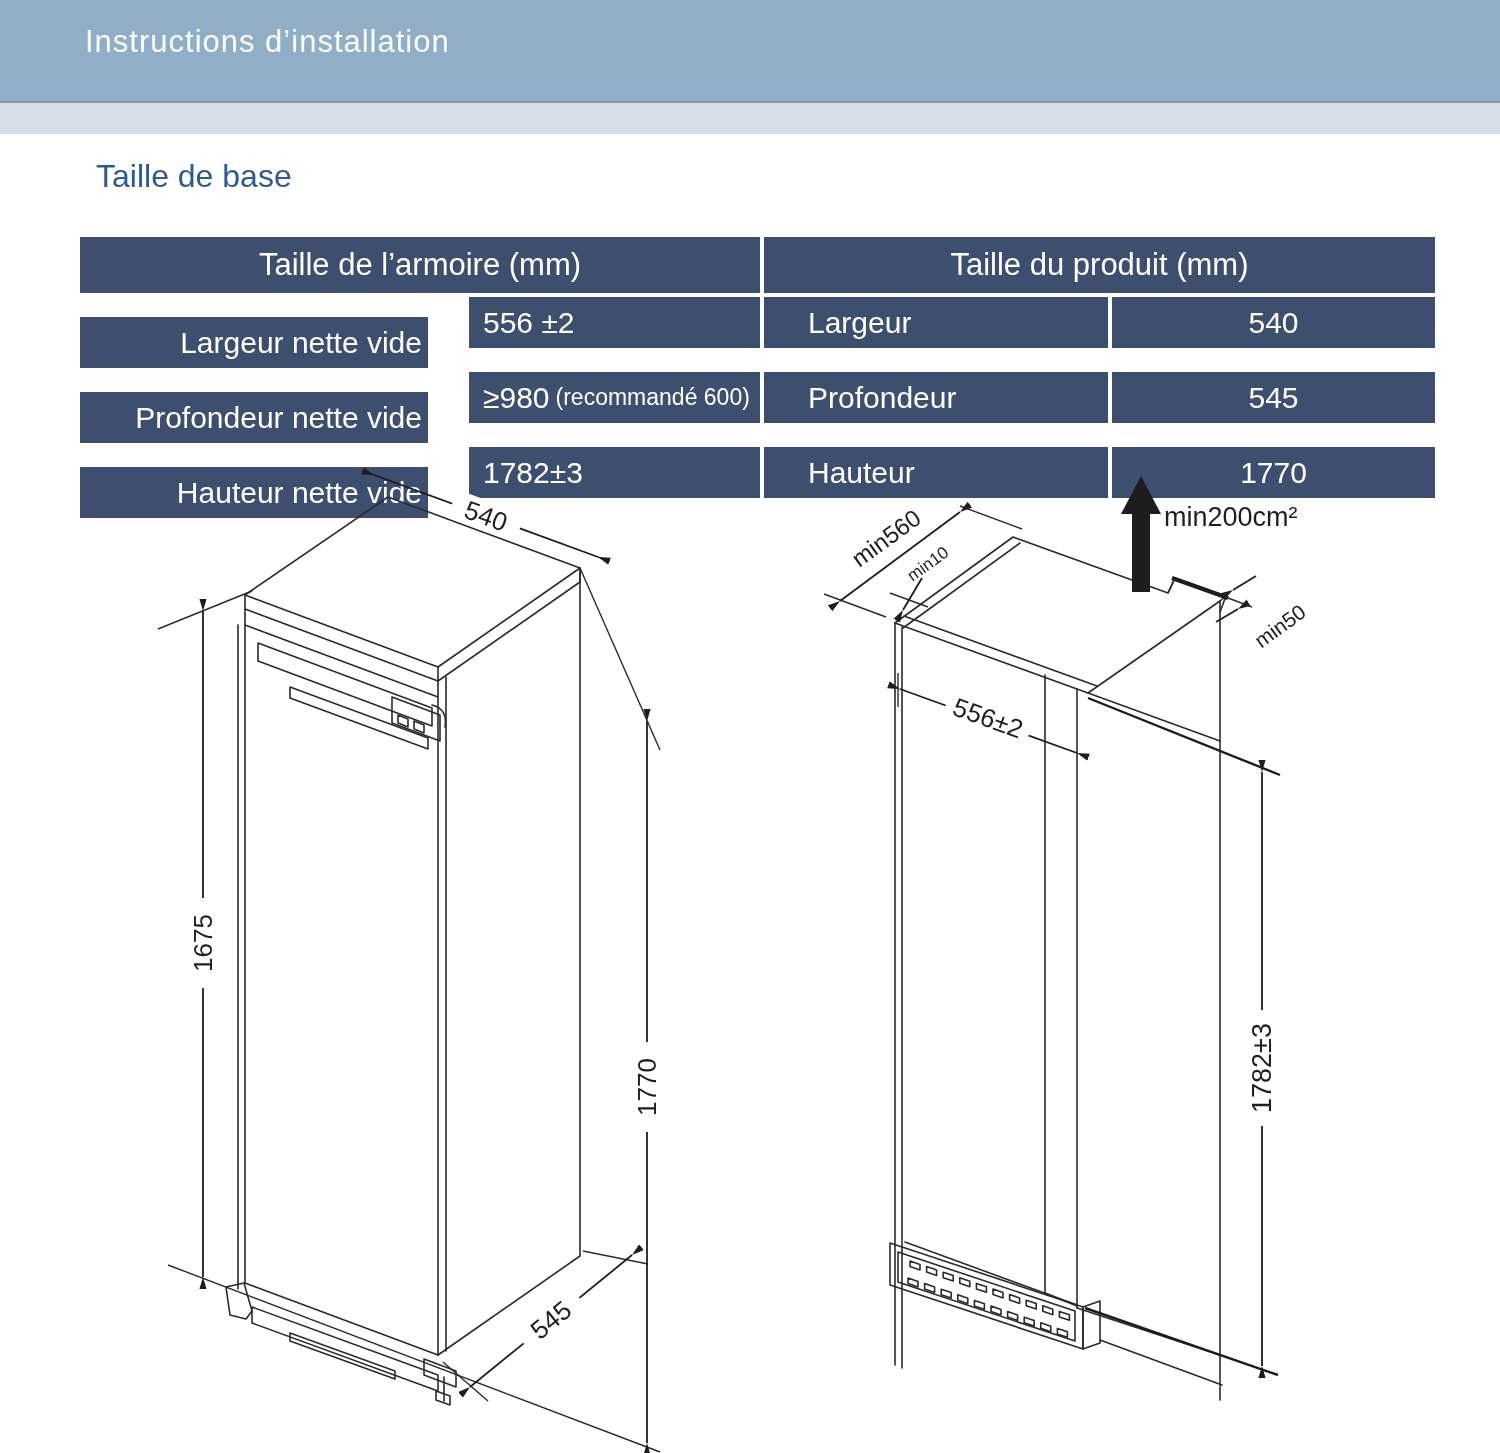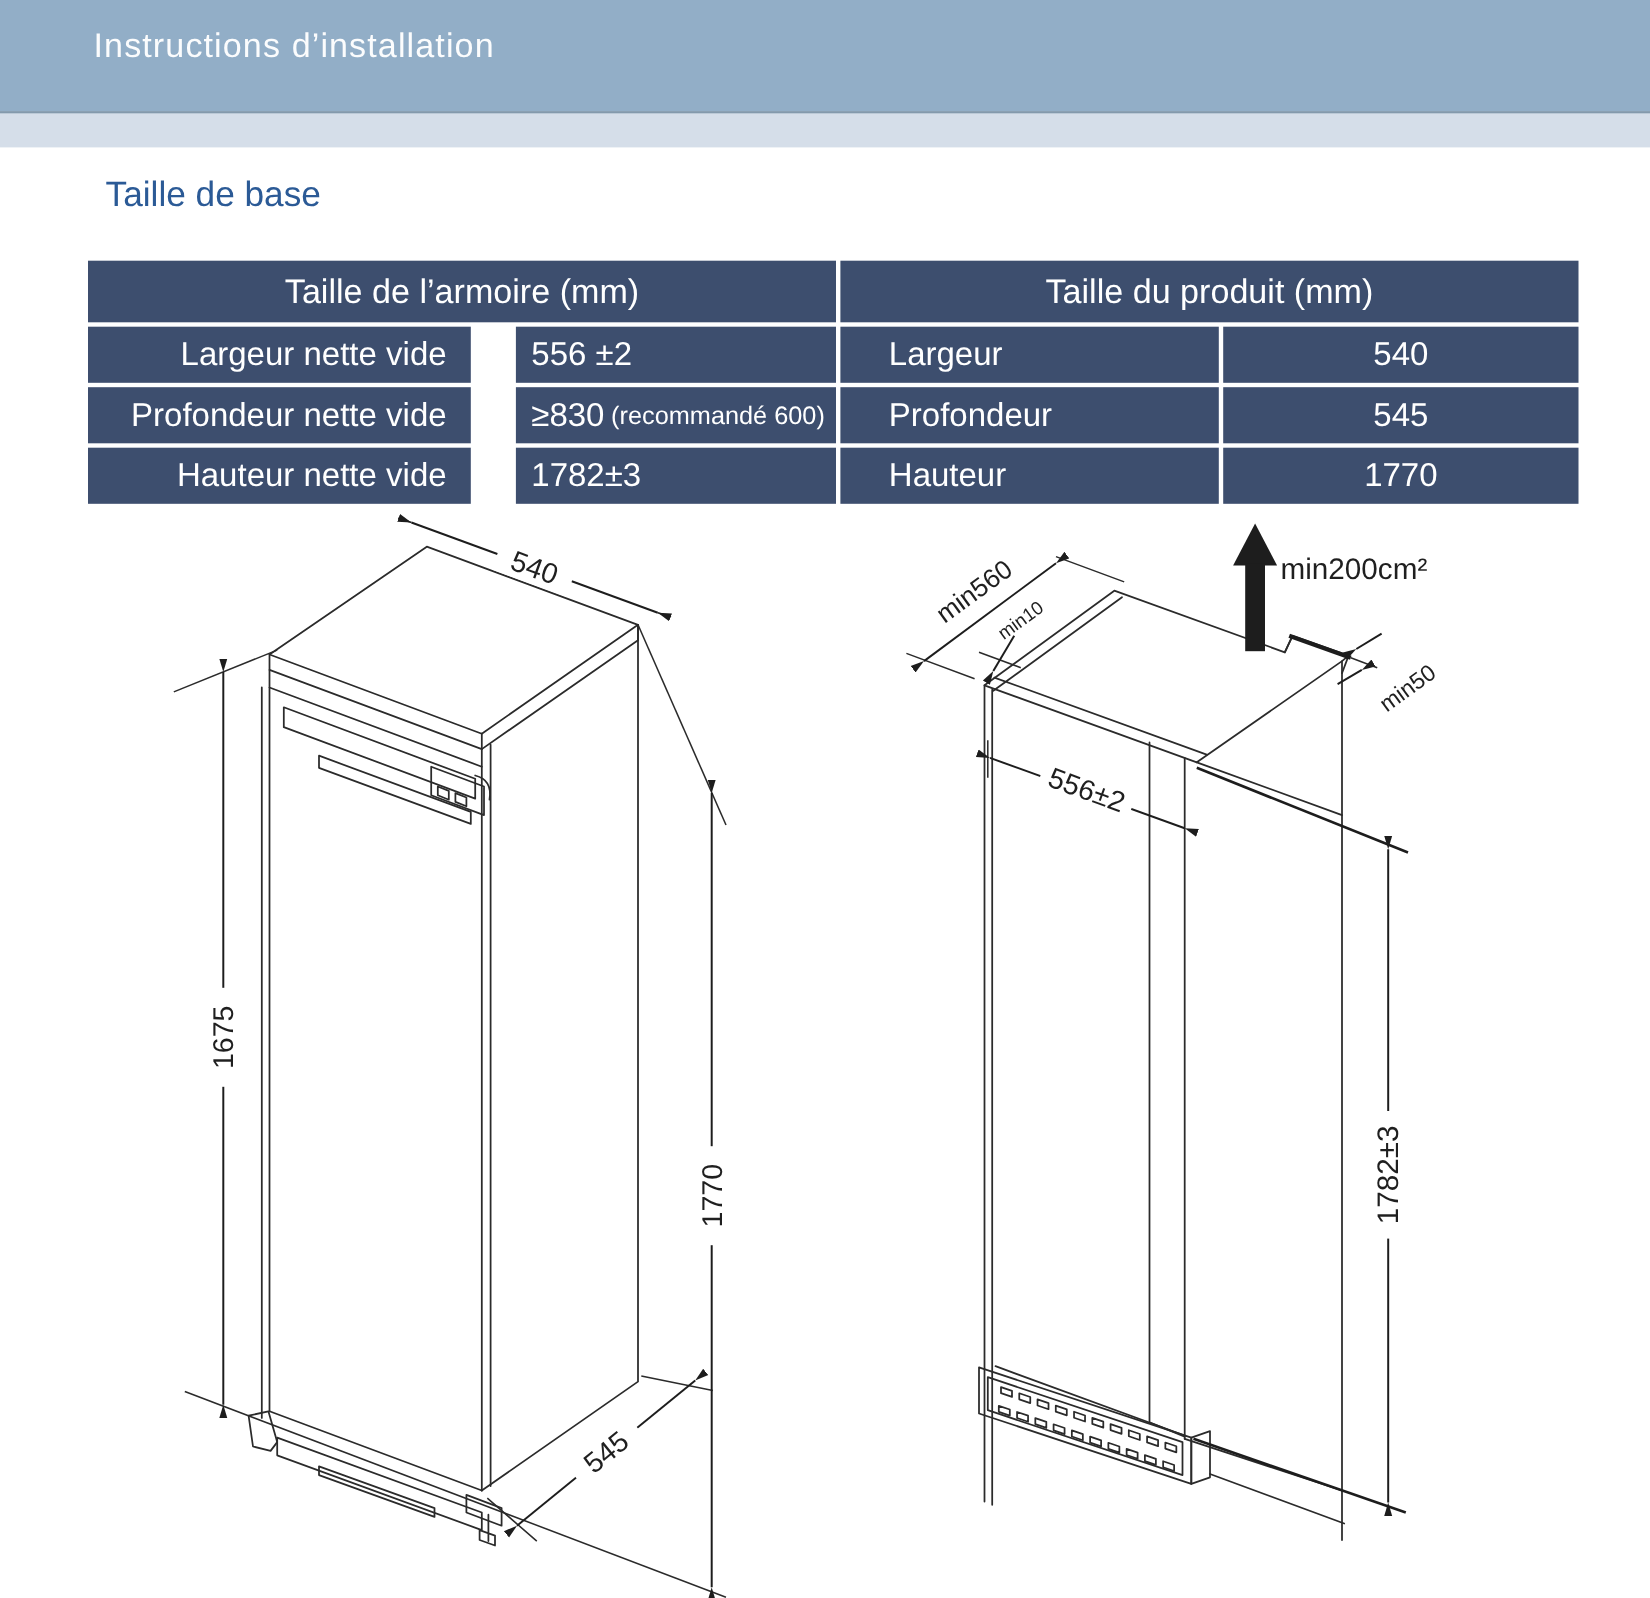--- a/index.html
+++ b/index.html
@@ -10,21 +10,21 @@
   #top-bar .title{position:absolute;left:38px;top:24px;font-size:31px;letter-spacing:1px;color:#fbfcfd;margin-left:47px;}
   #top-strip{position:absolute;left:0;top:101px;width:1500px;height:33px;background:#d5dee9;border-top:2px solid #8399ac;box-sizing:border-box;}
   
   #section-title{position:absolute;left:96px;top:158px;font-size:32px;color:#2b5a96;}
   
   #dim-table{position:absolute;left:80px;top:237px;width:1347px;display:grid;
              grid-template-columns:348px 328px 344px 323px;gap:4px;background:#ffffff;}
   #dim-table .cell{background:#3d4e6e;color:#ffffff;display:flex;align-items:center;font-size:30px;}
   #dim-table .hdr{grid-column:span 2;height:56px;justify-content:center;font-size:31px;}
   #dim-table .row{height:51px;}
-  #dim-table .lab-l{justify-content:flex-end;padding-right:22px;box-sizing:border-box;}
+  #dim-table .lab-l{justify-content:flex-end;padding-right:6px;box-sizing:border-box;margin-top:20px;}
   #dim-table .val-l{padding-left:14px;box-sizing:border-box;margin-left:37px;}
   #dim-table .lab-r{padding-left:44px;box-sizing:border-box;}
   #dim-table .val-r{justify-content:center;}
   #dim-table .note{font-size:23px;margin-left:6px;white-space:nowrap;}
   
   .drawing{position:absolute;}
   svg .draw{fill:none;stroke:#2b2b2b;stroke-width:1.6;stroke-linejoin:round;stroke-linecap:round;}
   svg .bold{fill:none;stroke:#1d1d1d;stroke-width:4;}
   svg .ext{fill:none;stroke:#2b2b2b;stroke-width:1.4;}
   svg .ext2{fill:none;stroke:#1d1d1d;stroke-width:2.4;}
@@ -52,21 +52,21 @@
     <div class="cell row lab-l">Largeur nette vide</div>
     <div class="cell row val-l">
       <span>556 ±2</span>
       <span class="note"></span>
     </div>
     <div class="cell row lab-r">Largeur</div>
     <div class="cell row val-r">540</div>
 
     <div class="cell row lab-l">Profondeur nette vide</div>
     <div class="cell row val-l">
-      <span>≥830</span>
+      <span>≥980</span>
       <span class="note">(recommandé 600)</span>
     </div>
     <div class="cell row lab-r">Profondeur</div>
     <div class="cell row val-r">545</div>
 
     <div class="cell row lab-l">Hauteur nette vide</div>
     <div class="cell row val-l">
       <span>1782±3</span>
       <span class="note"></span>
     </div>

